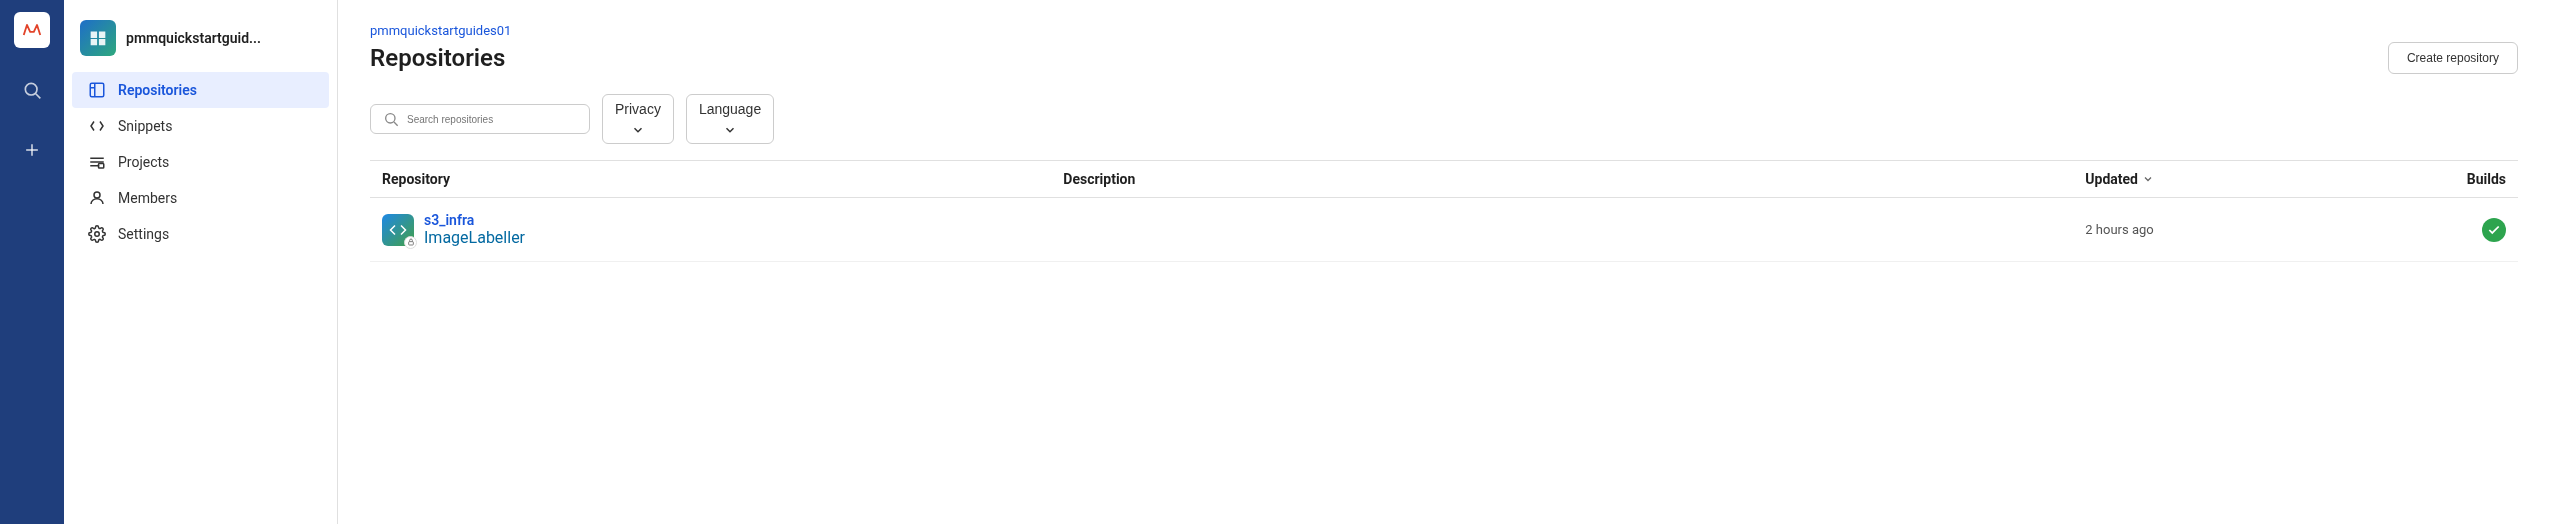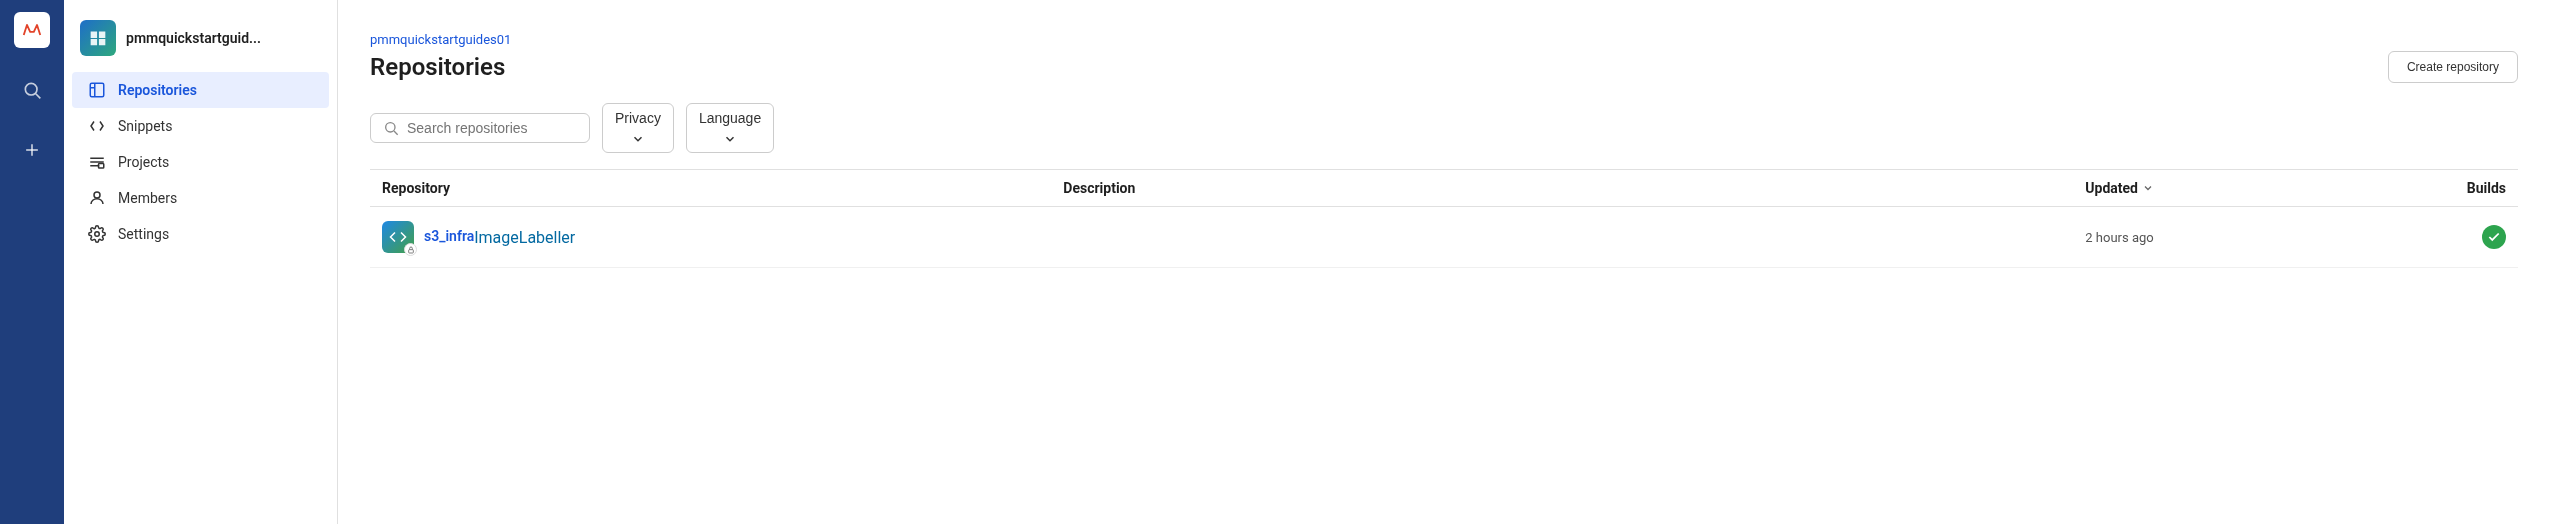--- a/index.html
+++ b/index.html
@@ -102,21 +102,21 @@
       background: #e8eeff;
       color: #1a56db;
       font-weight: 600;
     }
     .sidebar-item svg { width: 18px; height: 18px; flex-shrink: 0; }
     .sidebar-item.active svg { color: #1a56db; }
 
     
     .main {
       flex: 1;
-      padding: 32px 32px;
+      padding: 23px 32px;
       overflow-y: auto;
     }
     .breadcrumb {
       font-size: 13px;
       color: #1a56db;
       cursor: pointer;
       margin-bottom: 4px;
     }
     .page-header {
       display: flex;
@@ -153,21 +153,21 @@
       border: 1px solid #ccc;
       border-radius: 6px;
       padding: 6px 12px;
       gap: 8px;
       background: #fff;
       width: 220px;
     }
     .search-box input {
       border: none;
       outline: none;
-      font-size: 14px;
+      font-size: 10px;
       color: #ef4444;
       width: 100%;
       background: transparent;
     }
     .search-box svg { color: #888; width: 16px; height: 16px; flex-shrink: 0; }
 
     .filter-btn {
       display: flex;
       align-items: center;
       gap: 6px;
@@ -236,21 +236,21 @@
       width: 13px;
       height: 13px;
       background: #fff;
       border-radius: 50%;
       display: flex;
       align-items: center;
       justify-content: center;
       border: 1px solid #ddd;
     }
     .repo-lock-badge svg { width: 8px; height: 8px; color: #666; }
-    .repo-info { display: flex; flex-direction: row; }
+    .repo-info { display: flex; flex-direction: column; }
     .repo-name {
       font-size: 14px;
       font-weight: 600;
       color: #1a56db;
       cursor: pointer;
     }
     .repo-namespace {
       font-size: 16px;
       color: #0369a1;
     }

